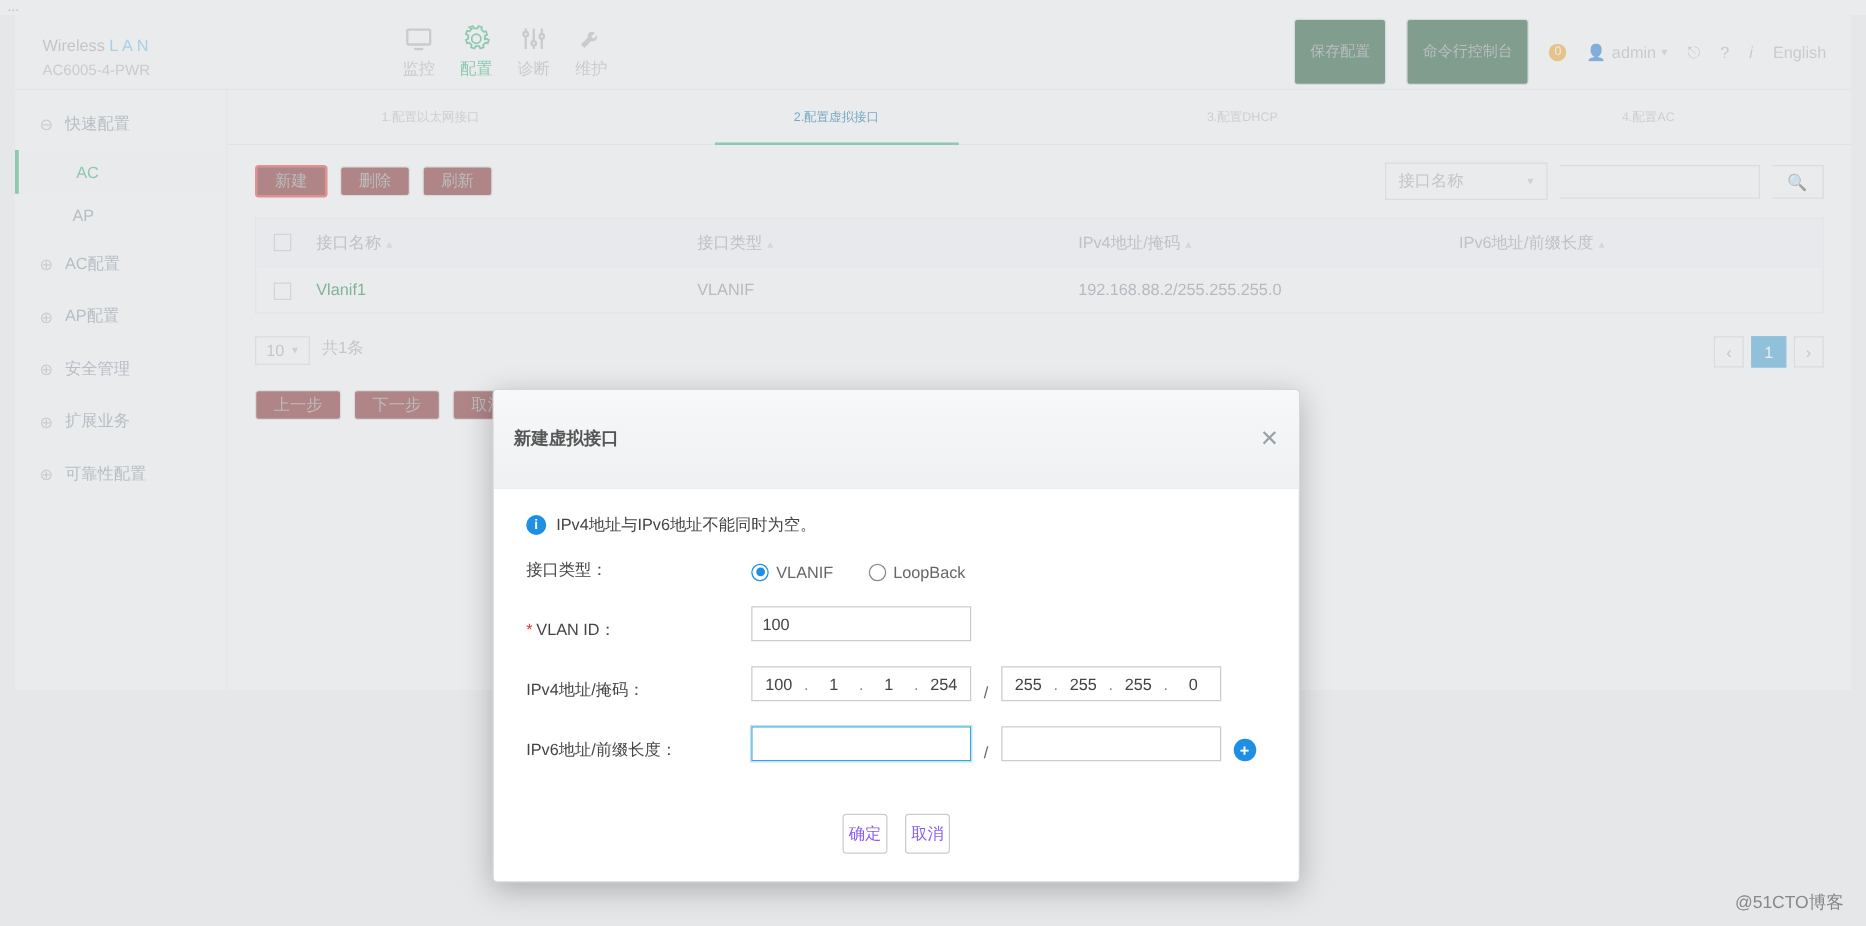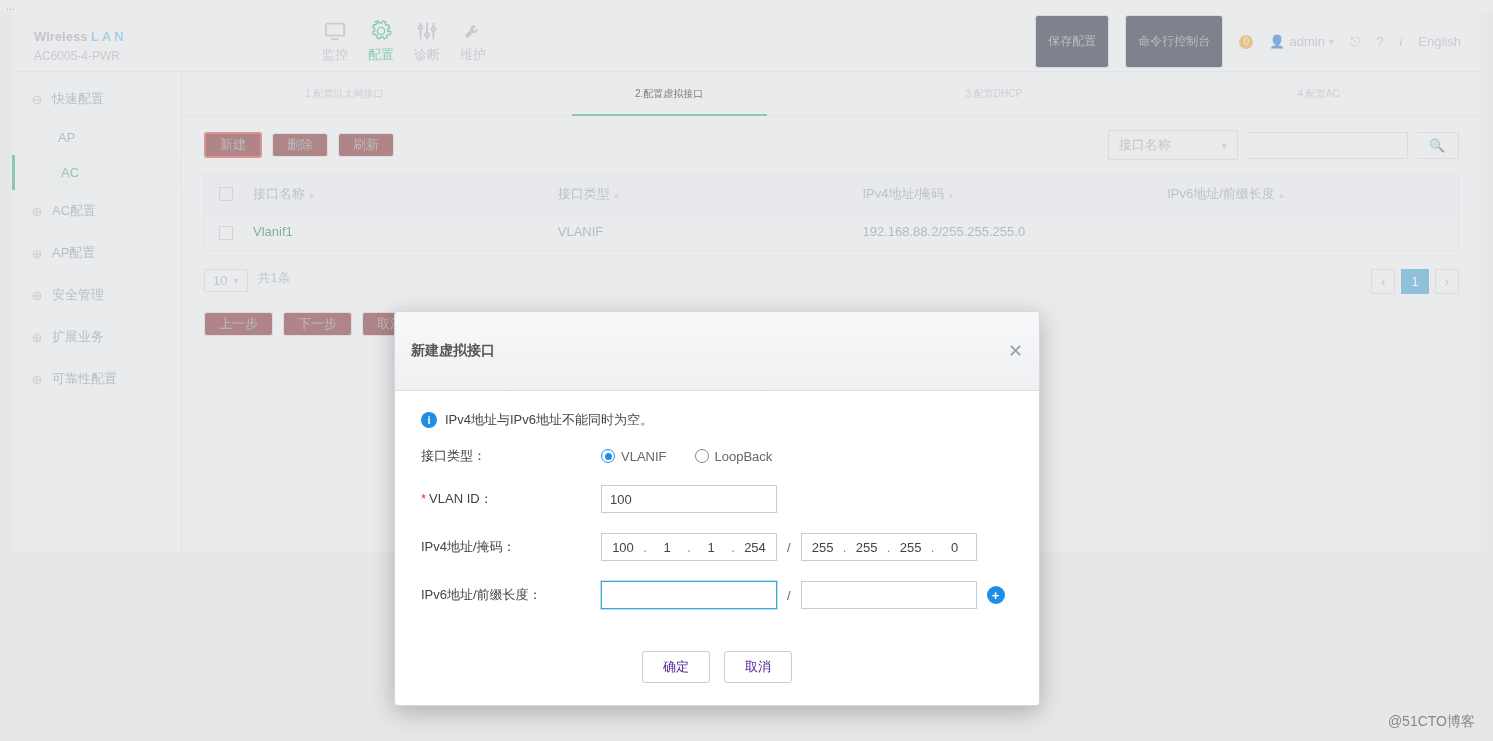--- a/index.html
+++ b/index.html
@@ -1,43 +1,43 @@
 <!DOCTYPE html>
 <html><head>
 <meta charset="utf-8">
 <style>
 *{box-sizing:border-box;margin:0;padding:0;font-family:"Microsoft YaHei",Arial,sans-serif;font-size:13px}
 body{background:#f5f5f5;width:1493px;height:741px;position:relative;overflow:hidden;color:#666}
 .overlay{position:absolute;inset:0;background:rgba(216,219,222,0.55);pointer-events:none;z-index:5}
 .topcrop{height:12px;background:#fff;color:#999;font-size:11px;padding-left:6px;overflow:hidden}
 .header{height:60px;margin:0 12px;background:#fff;display:flex;align-items:center;border-bottom:1px solid #eee}
 .brand{padding:0 22px;width:210px}
-.brand-title{font-size:22px;font-weight:700;color:#a9acae}
+.brand-title{font-size:22px;font-weight:400;color:#a9acae}
 .brand-title .lan{color:#6bc6e9;letter-spacing:3px}
 .brand-sub{font-size:12px;color:#b5b8ba;margin-top:2px}
 .nav{display:flex;gap:20px;padding-left:100px}
 .nav-item{display:flex;flex-direction:column;align-items:center;gap:4px;color:#b5b8ba;font-size:12px;cursor:pointer}
 .nav-item.active{color:#2fb473}
 .nav-ico{width:22px;height:22px;display:flex;align-items:center;justify-content:center}
 .nav-ico svg{width:22px;height:22px}
 .head-right{margin-left:auto;display:flex;align-items:center;gap:16px;padding-right:20px;color:#b5b8ba}
-.head-btn{border:1px solid #d8dbde;background:#0f172a;color:#999;padding:17px 12px;border-radius:3px;font-size:12px;cursor:pointer}
+.head-btn{border:1px solid #d8dbde;background:#14532d;color:#999;padding:17px 12px;border-radius:3px;font-size:12px;cursor:pointer}
 .head-ico{cursor:pointer;color:#b5b8ba}
 .head-right .user{display:flex;align-items:center;gap:4px}
 .body{display:flex;margin:0 12px;min-height:480px}
 .sidebar{width:170px;background:#fff;border-right:1px solid #eee;padding-top:6px}
 .side-group{color:#8c9aa5;font-size:13px}
 .side-head{display:flex;align-items:center;gap:8px;padding:12px 18px;cursor:pointer}
 .side-head .arr{width:14px;height:14px;display:flex;align-items:center;justify-content:center;color:#bbb}
 .side-sub{padding:10px 18px 10px 46px;cursor:pointer}
 .side-sub.active{color:#2fb473;border-left:3px solid #2fb473;background:#fafcfb}
 .main{flex:1;background:#fff;padding:0}
 .steps{display:flex;height:44px;border-bottom:1px solid #eee}
 .step{flex:1;display:flex;align-items:center;justify-content:center;color:#bdbfc2;font-size:10px;cursor:pointer;position:relative}
-.step.active{color:#000000}
+.step.active{color:#0369a1}
 .step.active::after{content:"";position:absolute;left:20%;right:20%;bottom:-1px;height:2px;background:#2fb473}
 .toolbar{display:flex;align-items:center;padding:14px 22px;gap:10px}
 .tool-btn{border:1px solid #ddd;background:#7f1d1d;color:#999;padding:2px 14px;border-radius:3px;cursor:pointer;font-size:13px}
 .tool-btn.hl{border:2px solid #e13b2f}
 .toolbar .spacer{flex:1}
 .search-sel{border:1px solid #ddd;padding:5px 10px;color:#aaa;min-width:130px;display:flex;align-items:center;justify-content:space-between;cursor:pointer}
 .search-input{border:1px solid #ddd;border-left:none;padding:5px 10px;color:#aaa;width:160px}
 .search-btn{border:1px solid #ddd;border-left:none;padding:5px 12px;background:#fff;color:#2fb473;cursor:pointer}
 .table{margin:0 22px;border:1px solid #eee}
 .thead{display:flex;background:#fafbfc;color:#9aa4ad;font-size:12px}
@@ -56,37 +56,37 @@
 .pg{border:1px solid #ddd;padding:4px 9px;color:#aaa;cursor:pointer}
 .pg.active{background:#3aa0d6;color:#fff;border-color:#3aa0d6}
 .foot-btns{display:flex;gap:10px;margin:12px 22px}
 .modal{position:absolute;left:394px;top:311px;width:646px;z-index:20;background:#fff;border:1px solid #d5d8db;box-shadow:0 6px 24px rgba(0,0,0,0.25);border-radius:4px}
 .modal-head{background:linear-gradient(#f7f8f9,#eef0f2);padding:28px 16px;display:flex;align-items:center;border-bottom:1px solid #ddd;border-radius:4px 4px 0 0}
 .modal-title{font-weight:600;color:#555;font-size:14px}
 .modal-close{margin-left:auto;color:#9aa1a7;cursor:pointer;font-size:18px}
 .modal-body{padding:20px 26px 10px}
 .info-row{display:flex;align-items:center;gap:8px;color:#444;font-size:13px;margin-bottom:18px}
 .info-ico{width:16px;height:16px;border-radius:50%;background:#1f8fe6;color:#fff;display:flex;align-items:center;justify-content:center;font-weight:bold;font-size:11px}
-.frow{display:flex;align-items:center;margin-bottom:20px}
+.frow{display:flex;align-items:flex-end;margin-bottom:20px}
 .flabel{width:180px;color:#444;font-size:13px}
 .req{color:#e13b2f;margin-right:3px}
 .radio{display:inline-flex;align-items:center;gap:6px;margin-right:28px;cursor:pointer}
 .rdot{width:14px;height:14px;border:1px solid #888;border-radius:50%;display:inline-flex;align-items:center;justify-content:center}
 .rdot.on::after{content:"";width:7px;height:7px;border-radius:50%;background:#1f8fe6}
 .rdot.on{border-color:#1f8fe6}
 .inp{border:1px solid #c9cdd1;padding:5px 8px;height:28px;font-size:13px;color:#444}
 .inp.w1{width:176px}
 .inp.focus{border-color:#39a7d5;outline:1px solid #bde2f3}
 .ipbox{border:1px solid #c9cdd1;height:28px;display:inline-flex;align-items:center;padding:0 6px;width:176px;justify-content:space-between}
 .ipbox span.oct{width:30px;text-align:center;color:#444}
 .ipbox span.dot{color:#888}
 .slash{margin:0 10px;color:#666}
 .addico{width:18px;height:18px;border-radius:50%;background:#1f8fe6;color:#fff;display:inline-flex;align-items:center;justify-content:center;font-weight:bold;margin-left:10px;cursor:pointer}
 .modal-foot{display:flex;justify-content:center;gap:14px;padding:12px 0 22px}
-.mbtn{border:1px solid #c9cdd1;background:#fff;padding:6px 20px;border-radius:3px;cursor:pointer;color:#4c1d95;font-size:13px}
+.mbtn{border:1px solid #c9cdd1;background:#fff;padding:6px 4px;border-radius:3px;cursor:pointer;color:#8b5cf6;font-size:13px}
 .ck{width:14px;height:14px;border:1px solid #c9cdd1;display:inline-block;vertical-align:middle}
 .watermark{position:absolute;right:18px;bottom:10px;color:#888;font-size:14px;z-index:30}
 .chev{font-size:10px;color:#c2c6ca}
 .orange-dot{width:14px;height:14px;background:#f5a623;color:#fff;border-radius:50%;display:flex;align-items:center;justify-content:center;font-size:10px}
 </style>
 </head>
 <body>
 
 <div class="topcrop">...</div>
 
@@ -151,22 +151,22 @@
   </div>
 </div>
 
 <div class="body">
   <div class="sidebar">
     <div class="side-group">
       <div class="side-head">
           <span class="arr">⊖</span>
           <span>快速配置</span>
         </div>
+      <div class="side-sub active">AC</div>
       <div class="side-sub">AP</div>
-      <div class="side-sub active">AC</div>
       <div class="side-head">
           <span class="arr">⊕</span>
           <span>AC配置</span>
         </div>
       <div class="side-head">
           <span class="arr">⊕</span>
           <span>AP配置</span>
         </div>
       <div class="side-head">
           <span class="arr">⊕</span>

